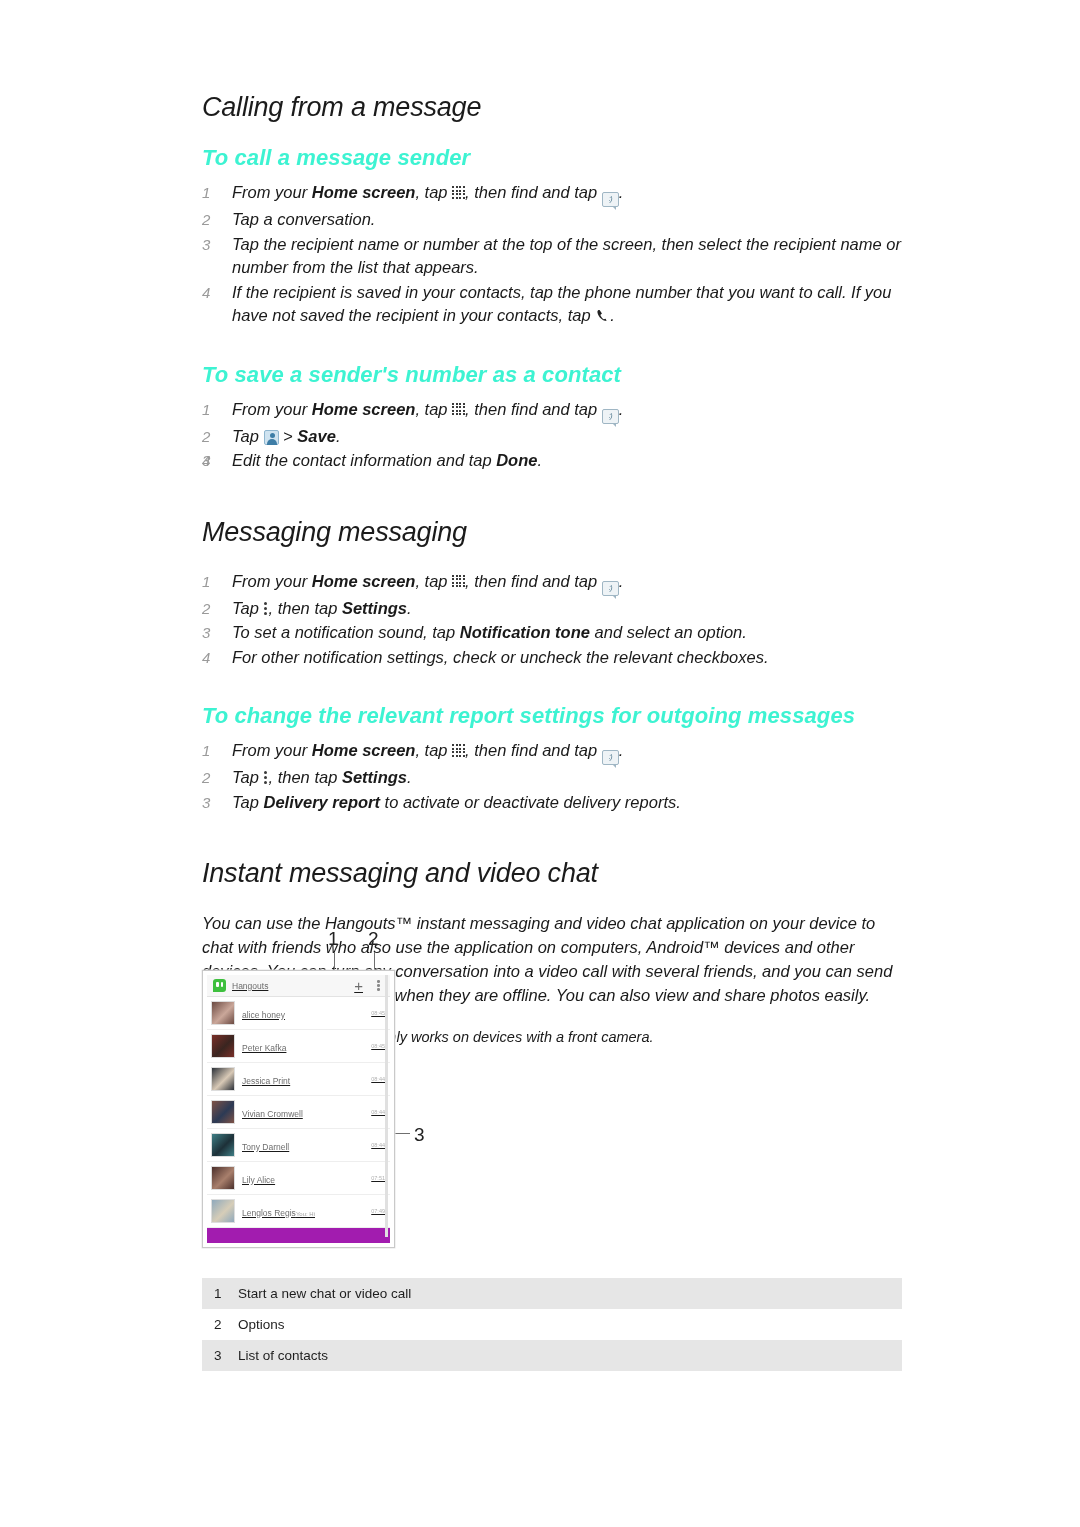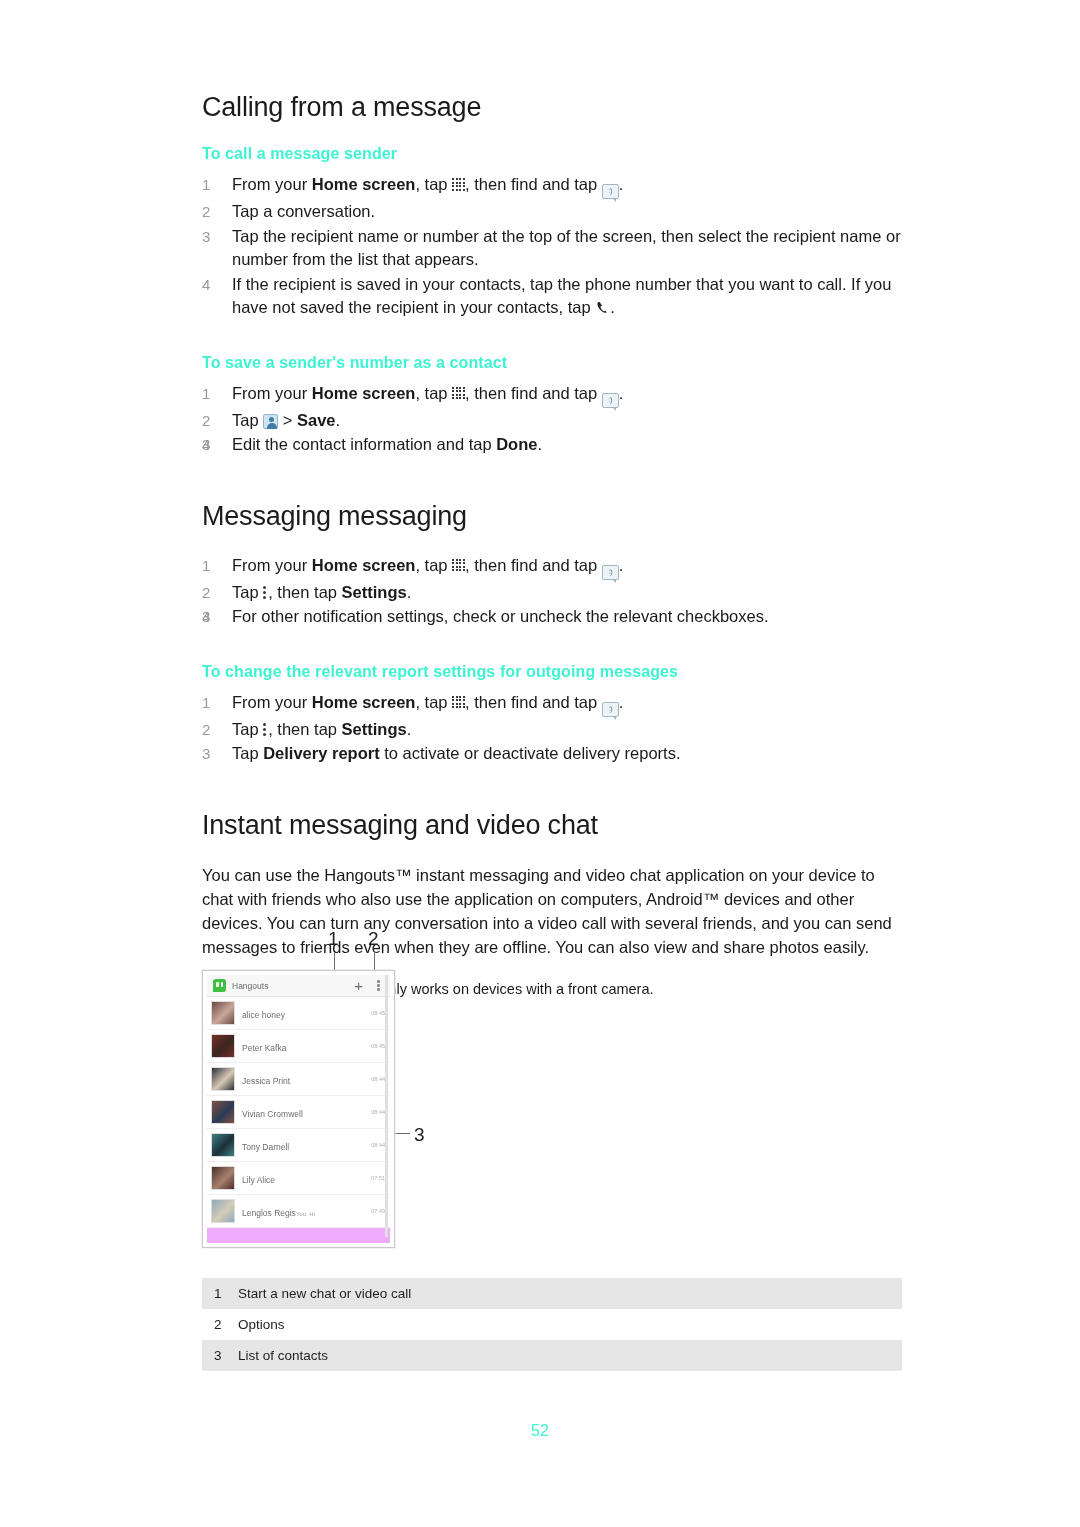--- a/index.html
+++ b/index.html
@@ -8,33 +8,33 @@
     width: 1080px;
     height: 1527px;
     background: #ffffff;
     font-family: "Liberation Sans", sans-serif;
     color: #1a1a1a;
     position: relative;
     overflow: hidden;
   }
   .page { position:absolute; left:0; top:0; width:1080px; height:1527px; }
 
-  .content { position:absolute; left:202px; top:92px; width:700px; }
+  .content { position:absolute; left:202px; top:92px; width:700px;font-style:italic; }
 
   h1.sec {
     font-size: 27px;
     font-weight: 400;
     color: #1b1b1b;
     margin: 0 0 22px 0;
     letter-spacing: -0.2px;
   }
   h1.sec.gap { margin-top: 44px; }
 
   h2.sub {
-    font-size: 16px;
+    font-size: 22px;
     font-weight: bold;
     color: #3df3d2;
     margin: 0 0 10px 0;
     letter-spacing: 0.1px;
   }
   h2.sub.spaced { margin-top: 34px; }
 
   ol.steps { list-style: none; margin:0 0 0 0; padding:0; }
   ol.steps li {
     position: relative;
@@ -164,22 +164,23 @@
     left: 0px;
     top: 42px;
     width: 193px;
     height: 278px;
     background: #ffffff;
     border: 1px solid #c9c9c9;
     box-shadow: 0 0 0 0.5px #e6e6e6;
   }
   .phone-inner {
     position:absolute; left:4px; top:4px; right:4px; bottom:4px;
-    background:#f0abfc;
+    background:#a21caf;
     overflow:hidden;
+    text-decoration:underline;
   }
   .hg-header {
     height: 22px;
     background:#f7f7f7;
     border-bottom:1px solid #e3e3e3;
     display:flex;
     align-items:center;
     padding: 0 6px;
   }
   .hg-logo {
@@ -319,21 +320,21 @@
         <li><span class="num">2</span><span>Tap <span class="ic ic-contact"><i class="head"></i><i class="body"></i></span> &gt; <b>Save</b>.</span></li>
         <li><span class="num">3</span></li>
         <li><span class="num">4</span><span>Edit the contact information and tap <b>Done</b>.</span></li>
       </ol>
 
     <h1 class="sec gap">Messaging messaging</h1>
 
     <ol class="steps">
         <li><span class="num">1</span><span>From your <b>Home screen</b>, tap <span class="ic ic-apps"><i style="left:0px; top:0px;"></i><i style="left:3.5px; top:0px;"></i><i style="left:7px; top:0px;"></i><i style="left:10.5px; top:0px;"></i><i style="left:0px; top:3.5px;"></i><i style="left:3.5px; top:3.5px;"></i><i style="left:7px; top:3.5px;"></i><i style="left:10.5px; top:3.5px;"></i><i style="left:0px; top:7px;"></i><i style="left:3.5px; top:7px;"></i><i style="left:7px; top:7px;"></i><i style="left:10.5px; top:7px;"></i><i style="left:0px; top:10.5px;"></i><i style="left:3.5px; top:10.5px;"></i><i style="left:7px; top:10.5px;"></i><i style="left:10.5px; top:10.5px;"></i></span>, then find and tap <span class="ic ic-msg">:)</span>.</span></li>
         <li><span class="num">2</span><span>Tap <span class="ic ic-dots"><i></i><i></i><i></i></span>, then tap <b>Settings</b>.</span></li>
-        <li><span class="num">3</span></li>
+        <li><span class="num">3</span><span>To set a notification sound, tap <b>Notification tone</b> and select an option.</span></li>
         <li><span class="num">4</span><span>For other notification settings, check or uncheck the relevant checkboxes.</span></li>
       </ol>
 
     <h2 class="sub spaced">To change the relevant report settings for outgoing messages</h2>
     <ol class="steps">
         <li><span class="num">1</span><span>From your <b>Home screen</b>, tap <span class="ic ic-apps"><i style="left:0px; top:0px;"></i><i style="left:3.5px; top:0px;"></i><i style="left:7px; top:0px;"></i><i style="left:10.5px; top:0px;"></i><i style="left:0px; top:3.5px;"></i><i style="left:3.5px; top:3.5px;"></i><i style="left:7px; top:3.5px;"></i><i style="left:10.5px; top:3.5px;"></i><i style="left:0px; top:7px;"></i><i style="left:3.5px; top:7px;"></i><i style="left:7px; top:7px;"></i><i style="left:10.5px; top:7px;"></i><i style="left:0px; top:10.5px;"></i><i style="left:3.5px; top:10.5px;"></i><i style="left:7px; top:10.5px;"></i><i style="left:10.5px; top:10.5px;"></i></span>, then find and tap <span class="ic ic-msg">:)</span>.</span></li>
         <li><span class="num">2</span><span>Tap <span class="ic ic-dots"><i></i><i></i><i></i></span>, then tap <b>Settings</b>.</span></li>
         <li><span class="num">3</span><span>Tap <b>Delivery report</b> to activate or deactivate delivery reports.</span></li>
       </ol>
 
@@ -434,14 +435,13 @@
       <div class="legend-row">
         <span class="lnum">2</span>
         <span class="ltxt">Options</span>
       </div>
       <div class="legend-row alt">
         <span class="lnum">3</span>
         <span class="ltxt">List of contacts</span>
       </div>
     </div>
 
-  <div class="pageno">52</div>
 </div>
 
 </body></html>

